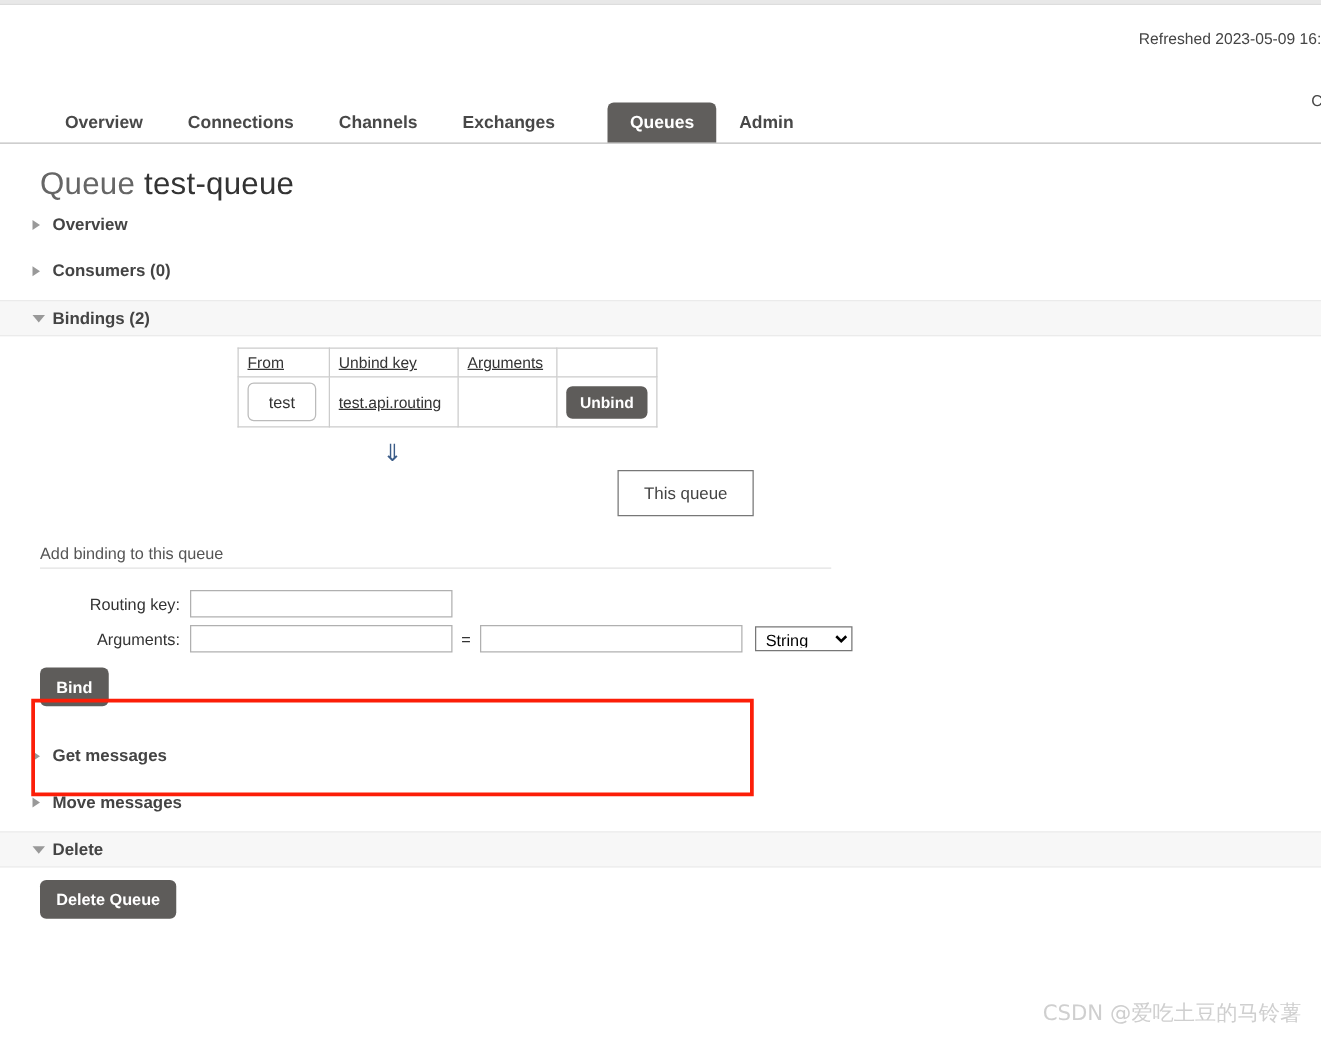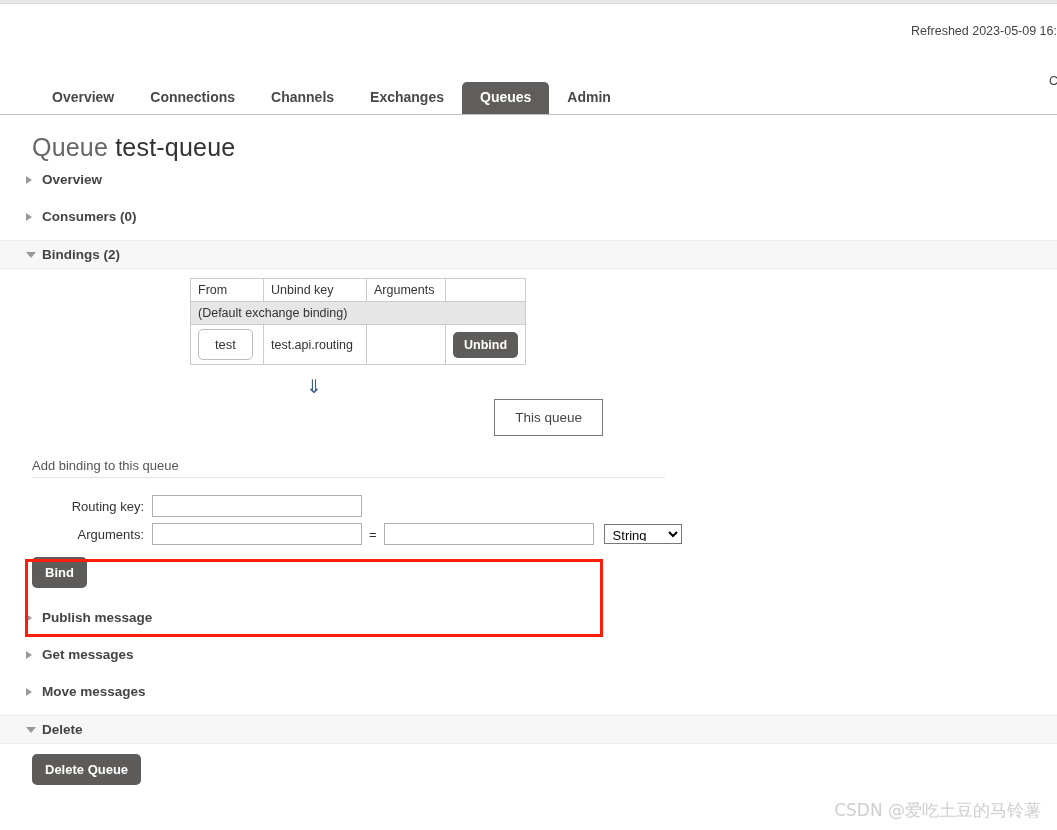--- a/index.html
+++ b/index.html
@@ -125,20 +125,21 @@
     font-weight: bold;
     color: #484848;
     padding: 7px 18px 9px 18px;
     cursor: pointer;
     line-height: 16px;
   }
   #nav li.active {
     background: #605e5c;
     color: #ffffff;
     border-radius: 5px 5px 0 0;
+    margin-left: 24px;
   }
 
   
   #main {
     position: relative;
     padding: 0;
   }
 
   #page-title {
     font-size: 25px;
@@ -195,20 +196,21 @@
 
   
   #bindings-area {
     position: relative;
     padding-top: 9px;
   }
   table.bindings {
     border-collapse: collapse;
     margin-left: 190px;
     font-size: 12.5px;
+    text-decoration: underline;
   }
   table.bindings th {
     background: #ffffff;
     border: 1px solid #cccccc;
     font-weight: normal;
     color: #333333;
     text-align: left;
     padding: 4px 7px;
     font-size: 12.5px;
   }
@@ -409,23 +411,20 @@
     <table class="bindings">
       <thead>
         <tr>
           <th class="col-from">From</th>
           <th class="col-routing">Unbind key</th>
           <th class="col-args">Arguments</th>
           <th class="col-act"></th>
         </tr>
       </thead>
       <tbody>
-        <tr>
-          <td class="colspan-note" colspan="4">(Default exchange binding)</td>
-        </tr>
         <tr>
           <td>
             <span class="exchange-chip">test</span>
           </td>
           <td>test.api.routing</td>
           <td></td>
           <td>
             <button class="btn-dark">Unbind</button>
           </td>
         </tr>
@@ -471,24 +470,20 @@
       </tbody>
         </table>
       <div id="bind-btn-wrap">
         <button class="btn-dark big">Bind</button>
       </div>
     </div>
   </div>
 
   <div style="height:16px;"></div>
 
-  <div class="section-head">
-    <span class="tri"></span>
-    <span>Publish message</span>
-  </div>
 
   <div class="spacer-sm"></div>
 
   <div class="section-head">
     <span class="tri"></span>
     <span>Get messages</span>
   </div>
 
   <div class="spacer-sm"></div>
 

